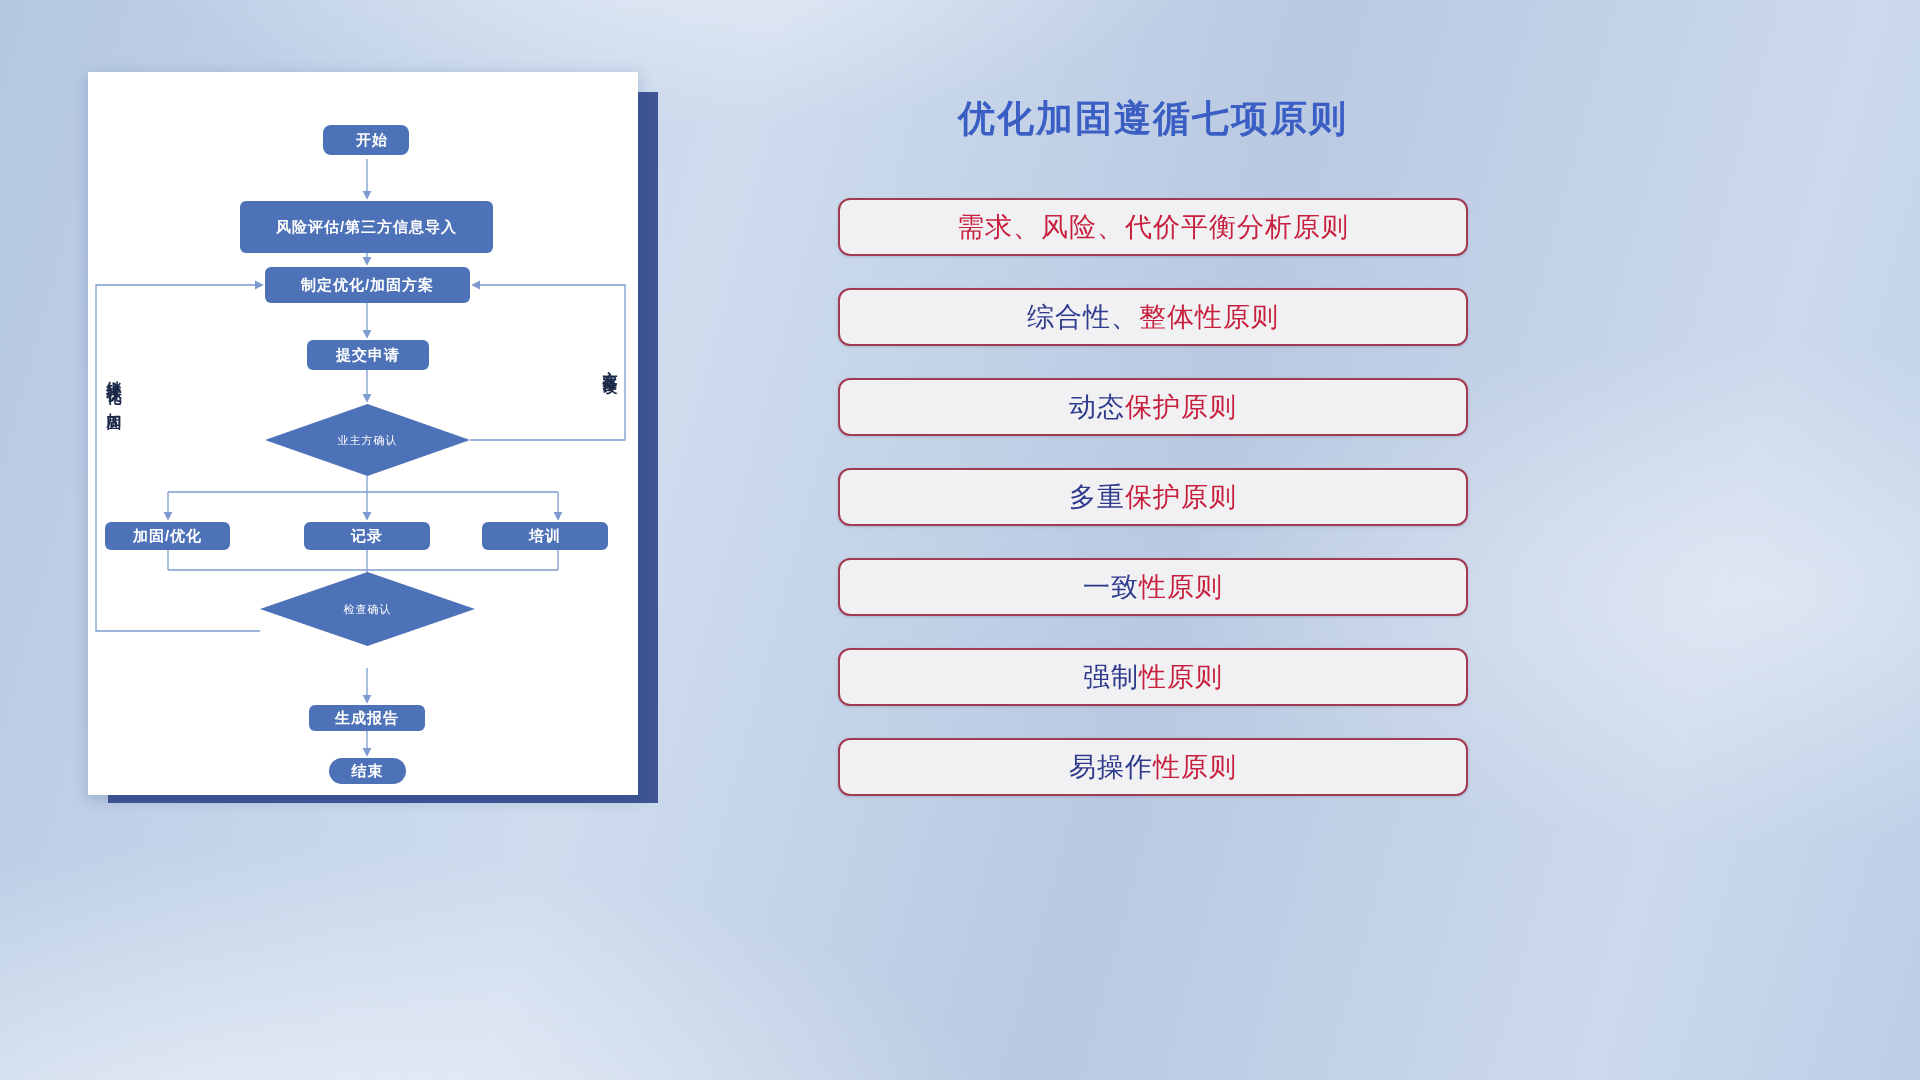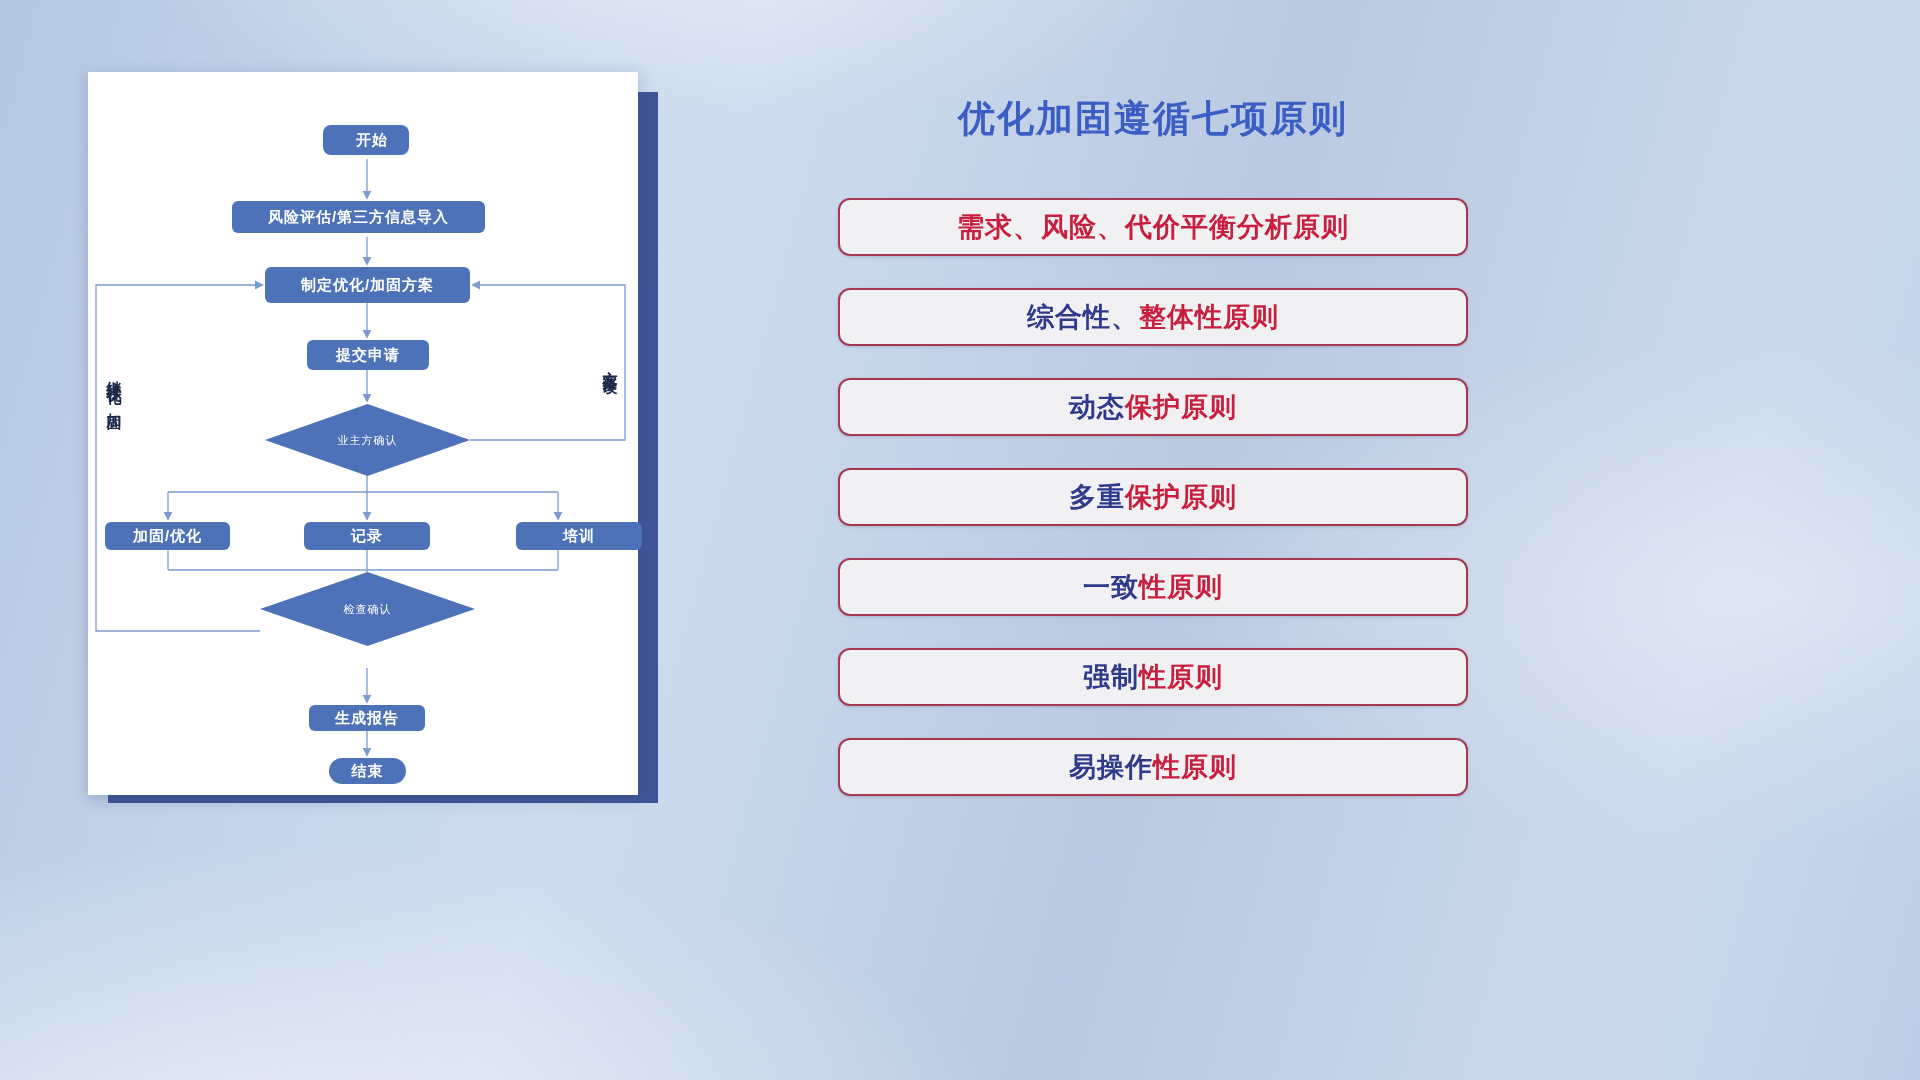--- a/index.html
+++ b/index.html
@@ -54,21 +54,21 @@
     color: var(--accent-blue, #3a5ec4); letter-spacing:2px;
   }
   .principles-list {
     position:absolute; left:838px; top:198px; width:630px;
     display:flex; flex-direction:column; gap:32px;
   }
   .principle-item {
     height:58px; background: var(--box-bg, #f1f1f3);
     border:2px solid var(--box-border, #a43a52); border-radius:12px;
     display:flex; align-items:center; justify-content:center;
-    font-size:27px; font-weight:700; letter-spacing:1px;
+    font-size:27px; font-weight:400; letter-spacing:1px;
     box-shadow:0 1px 3px rgba(40,50,90,.18);
   }
   .seg-pre  { color: var(--navy-text, #2e3a8c); }
   .seg-main { color: var(--red-text, #c71f3d); }
 </style>
 </head>
 <body>
 
 <div class="stage">
 
@@ -96,33 +96,33 @@
       <path class="edge" d="M80,498 H470"></path>
       <path class="edge" d="M279,498 V519" marker-end="url(#arrow)"></path>
       <path class="edge" d="M279,596 V630" marker-end="url(#arrow)"></path>
       <path class="edge" d="M279,659 V683" marker-end="url(#arrow)"></path>
       <path class="edge" d="M382,368 L537,368 L537,213 L385,213" marker-end="url(#arrow)"></path>
       <path class="edge" d="M172,559 L8,559 L8,213 L174,213" marker-end="url(#arrow)"></path>
     </svg>
 
     <div class="fnode terminal" style="left:235px; top:53px;  width:86px;  height:30px;padding-left:12px;">开始</div>
 
-    <div class="fnode" style="left:144px; top:129px; width:253px; height:32px;">风险评估/第三方信息导入</div>
+    <div class="fnode" style="left:152px; top:129px; width:253px; height:52px;">风险评估/第三方信息导入</div>
 
     <div class="fnode" style="left:177px; top:195px; width:205px; height:36px;">制定优化/加固方案</div>
 
     <div class="fnode" style="left:219px; top:268px; width:122px; height:30px;">提交申请</div>
 
     <div class="diamond" style="left:177px; top:332px; width:205px; height:72px;">业主方确认</div>
 
     <div class="fnode" style="left:17px;  top:450px; width:125px; height:28px;">加固/优化</div>
 
     <div class="fnode" style="left:216px; top:450px; width:126px; height:28px;">记录</div>
 
-    <div class="fnode" style="left:428px; top:450px; width:126px; height:28px;">培训</div>
+    <div class="fnode" style="left:394px; top:450px; width:126px; height:28px;">培训</div>
 
     <div class="diamond" style="left:172px; top:500px; width:215px; height:74px;">检查确认</div>
 
     <div class="fnode" style="left:221px; top:633px; width:116px; height:26px;">生成报告</div>
 
     <div class="fnode terminal" style="left:241px; top:686px; width:77px; height:26px;border-radius:13px;">结束</div>
 
     <div class="vlabel" style="left:16px; top:250px; height:132px;">继续优化/加固</div>
 
     <div class="vlabel" style="left:512px; top:246px; height:92px;">方案修改</div>

